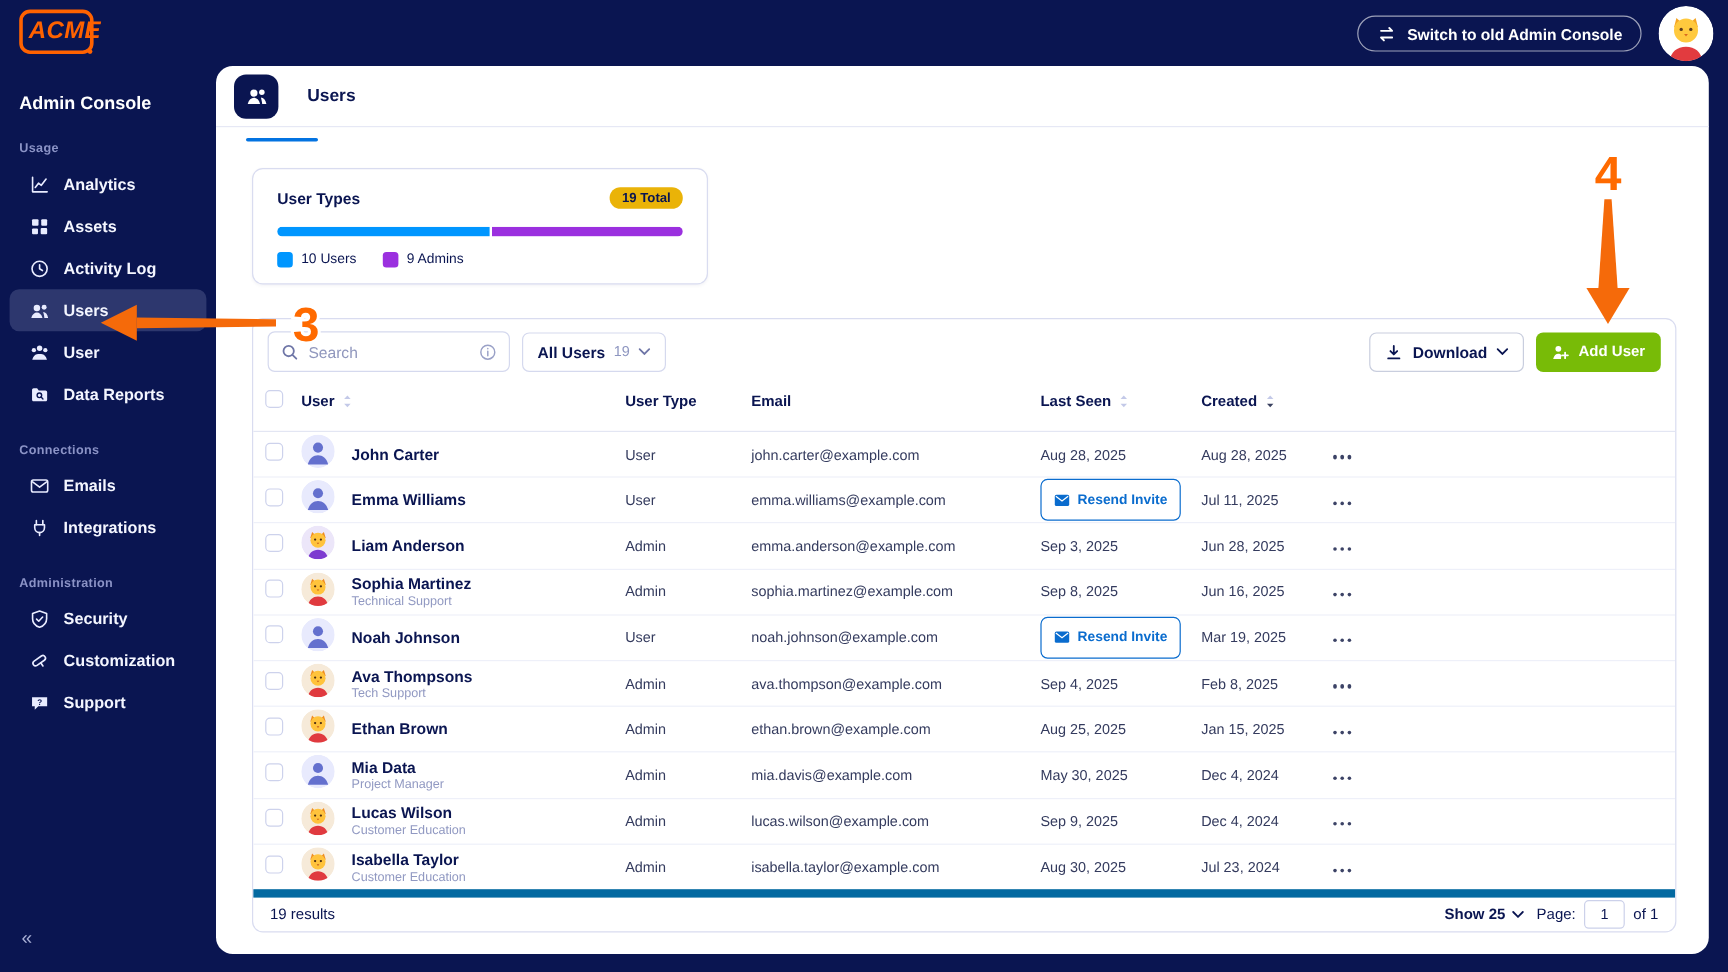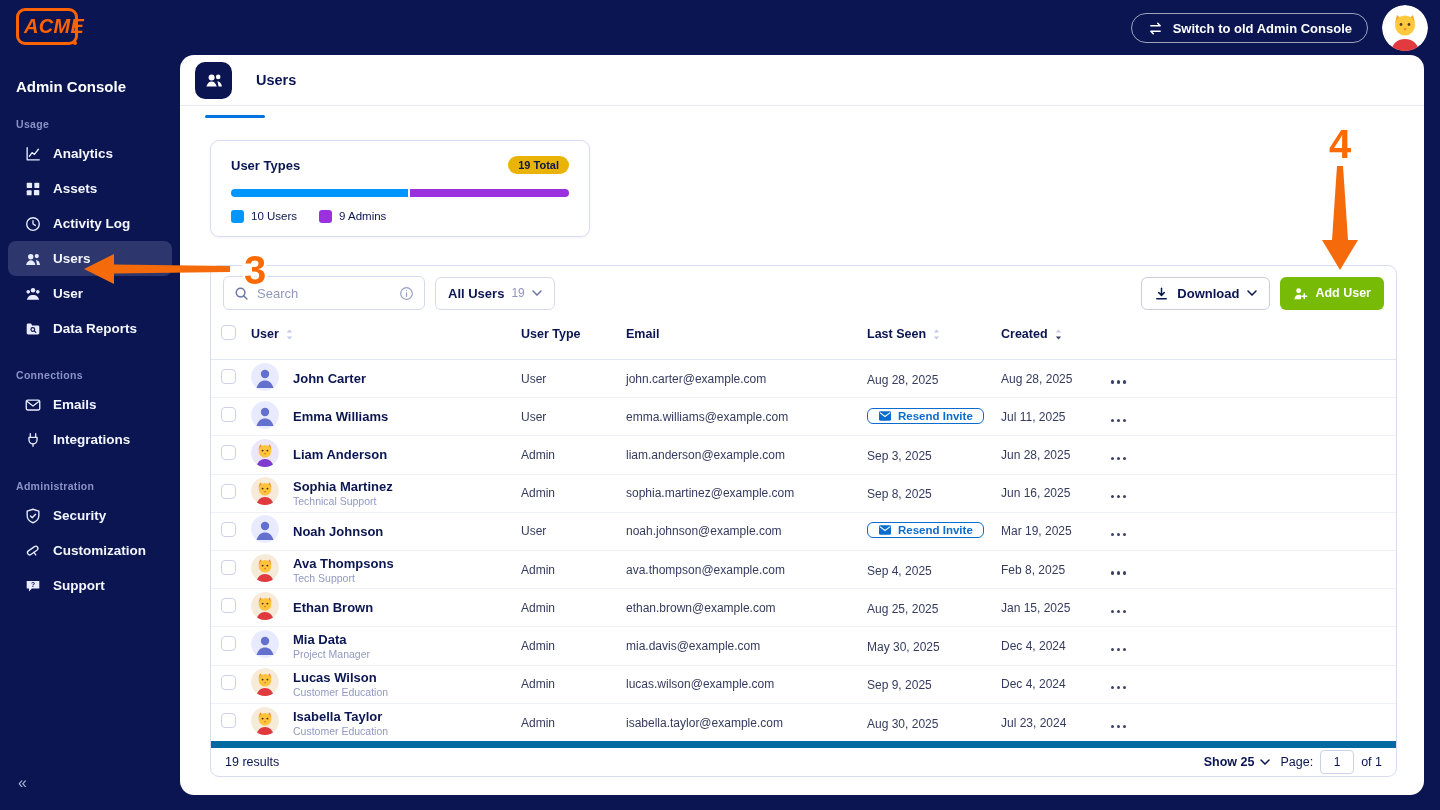--- a/index.html
+++ b/index.html
@@ -80,21 +80,21 @@
   .trow{height:38.2px;border-bottom:1px solid #eef0f9;}
   .trow:last-child{border-bottom:none;}
   .c-check{padding-left:10px;}
   .checkbox{width:15px;height:15px;border:1.5px solid #cdd2ec;border-radius:4px;display:inline-block;background:#fff;cursor:pointer;}
   .avatar{width:28px;height:28px;border-radius:50%;overflow:hidden;display:inline-block;}
   .avatar svg{width:28px;height:28px;display:block;}
   .c-name{display:flex;flex-direction:column;justify-content:center;}
   .uname{font-size:13px;font-weight:700;color:var(--navy);cursor:pointer;}
   .usub{font-size:10.5px;color:#9199c2;margin-top:1px;}
   .c-type,.c-email,.c-created,.cell-text{font-size:12px;color:#343b5e;}
-  .resend{display:inline-flex;align-items:center;gap:6px;height:16px;padding:0 10px;border:1px solid var(--link);
+  .resend{display:inline-flex;align-items:center;gap:6px;height:35px;padding:0 10px;border:1px solid var(--link);
         border-radius:6px;background:#fff;color:var(--link);font-size:11.5px;font-weight:700;cursor:pointer;font-family:inherit;}
   .dots{cursor:pointer;display:inline-flex;align-items:center;}
   .dots i{display:inline-block;width:3.2px;height:3.2px;border-radius:50%;background:#3c4366;margin-right:2.6px;}
 
   .tfoot{height:35px;border-top:7px solid #0369a1;display:flex;align-items:center;padding:12px 14px;
         font-size:12.5px;color:var(--navy);flex-shrink:0;justify-content:flex-end;}
   .tfoot-right{margin-left:auto;display:flex;align-items:center;gap:10px;}
   .show-sel{display:flex;align-items:center;gap:6px;font-weight:600;cursor:pointer;}
   .page-group{display:flex;align-items:center;gap:7px;}
   .page-box{width:34px;height:24px;border:1px solid #ccd1ea;border-radius:4px;display:flex;align-items:center;
@@ -451,21 +451,21 @@
                   <circle cx="11.6" cy="11.6" r="0.95" fill="#4a2c12"></circle>
                   <circle cx="16.4" cy="11.6" r="0.95" fill="#4a2c12"></circle>
                   <path d="M12.9 14.2h2.2l-1.1 1.4z" fill="#c2571b"></path>
                   <path d="M5.5 28.5c.6-5.4 4-8.4 8.5-8.4s7.9 3 8.5 8.4z" fill="#7d3bd0"></path>
                 </svg></span></div>
        <div class="c-name">
          <span class="uname">Liam Anderson</span>
 
        </div>
        <div class="c-type">Admin</div>
-       <div class="c-email">liam.anderson@example.com</div>
+       <div class="c-email">emma.anderson@example.com</div>
        <div><span class="cell-text">Sep 3, 2025</span></div>
        <div class="c-created">Jun 28, 2025</div>
        <div><span class="dots">
                 <i></i>
                 <i></i>
                 <i></i>
               </span></div>
      </div>
           <div class="trow">
        <div class="c-check"><span class="checkbox"></span></div>

